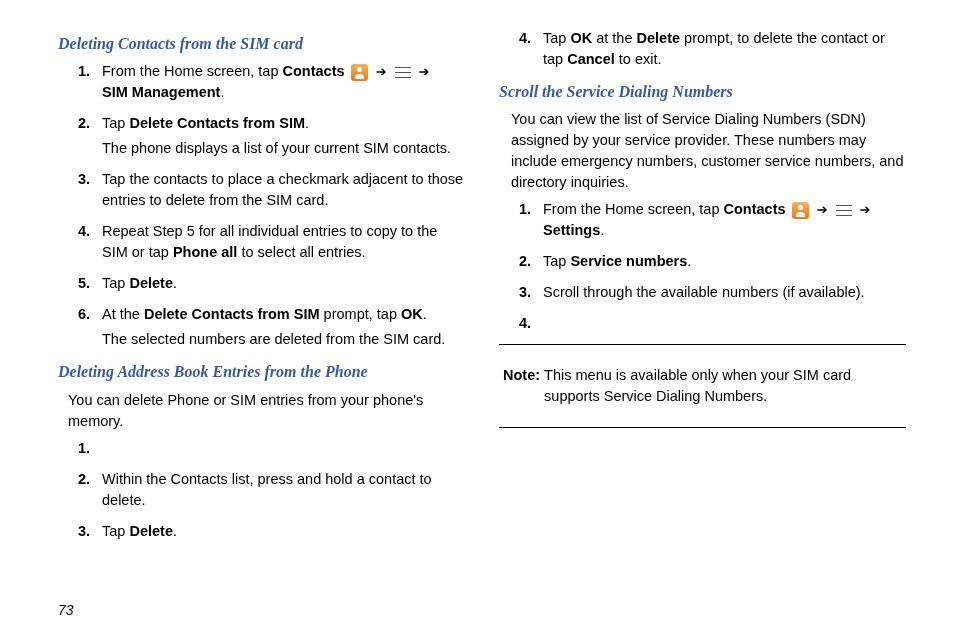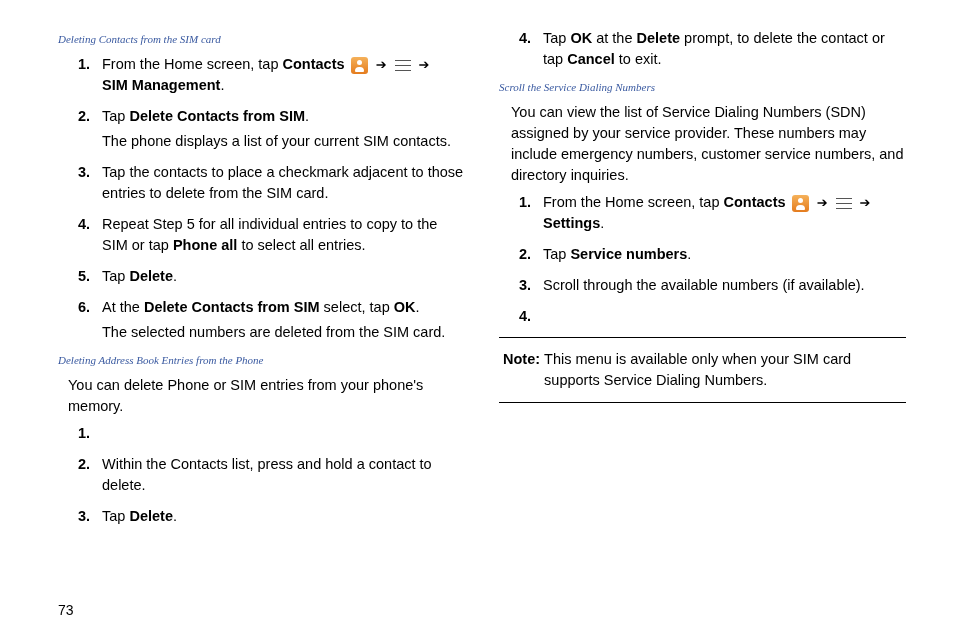--- a/index.html
+++ b/index.html
@@ -16,23 +16,23 @@
     display: flex;
     gap: 34px;
   }
   .col {
     flex: 1;
     min-width: 0;
   }
   .sect-title {
     font-family: Georgia, "Times New Roman", serif;
     font-style: italic;
-    font-weight: normal;
+    font-weight: bold;
     color: #3959a0;
-    font-size: 11px;
+    font-size: 16px;
     margin-bottom: 6px;
     margin-top: 4px;
   }
   .intro {
     margin: 0 0 6px 10px;
   }
   ol.steps {
     list-style: none;
     padding: 0;
     margin: 0 0 8px 0;
@@ -100,34 +100,35 @@
     vertical-align: middle;
     margin: 0 2px;
     background:
       linear-gradient(#555,#555) 0 0/100% 1px no-repeat,
       linear-gradient(#555,#555) 0 5px/100% 1px no-repeat,
       linear-gradient(#555,#555) 0 10px/100% 1px no-repeat;
   }
   .note-block {
     border-top: 1px solid #000;
     border-bottom: 1px solid #000;
-    padding: 11px 4px;
+    padding: 20px 4px;
     margin-top: 3px;
     display: flex;
   }
   .note-block .label {
     font-weight: bold;
     padding-right: 4px;
     white-space: nowrap;
   }
   .page-num {
     position: absolute;
     bottom: 16px;
     left: 58px;
     font-size: 14px;
+    font-style: italic;
   }
   .compact li { margin-bottom: 8px; }
 </style>
 </head>
 <body>
 
 <div class="columns">
 
   <div class="col">
 
@@ -164,21 +165,21 @@
       </li>
       <li>
         <span class="num">5.</span>
         <span class="body">
           <span>Tap </span><span class="bold">Delete</span>.
         </span>
       </li>
       <li>
         <span class="num">6.</span>
         <span class="body">
-          <span>At the </span><span class="bold">Delete Contacts from SIM</span><span> select, tap </span><span class="bold">OK</span>.
+          <span>At the </span><span class="bold">Delete Contacts from SIM</span><span> prompt, tap </span><span class="bold">OK</span>.
           <div class="sub">The selected numbers are deleted from the SIM card.</div>
         </span>
       </li>
     </ol>
 
     <div class="sect-title">Deleting Address Book Entries from the Phone</div>
     <div class="intro">You can delete Phone or SIM entries from your phone's memory.</div>
 
     <ol class="steps">
       <li>

